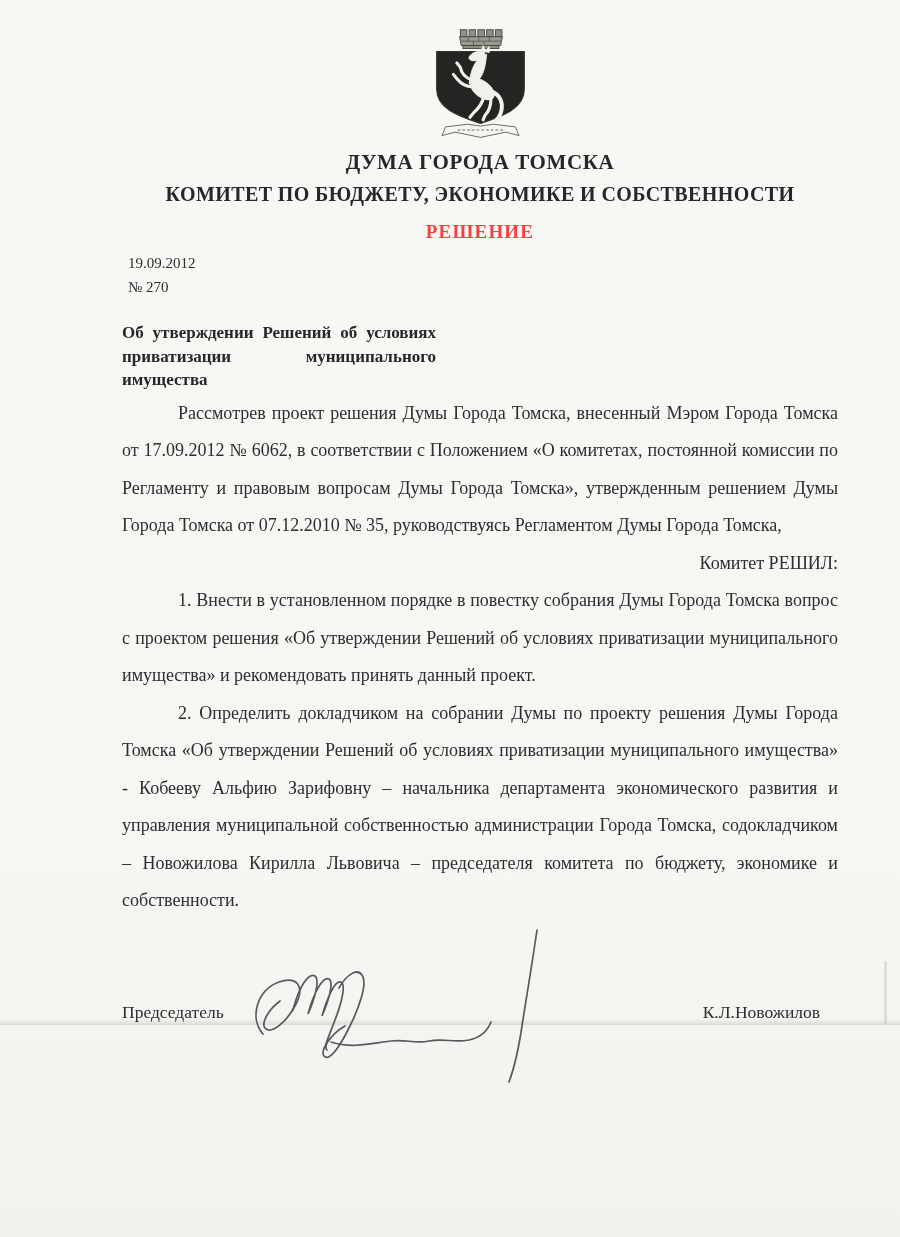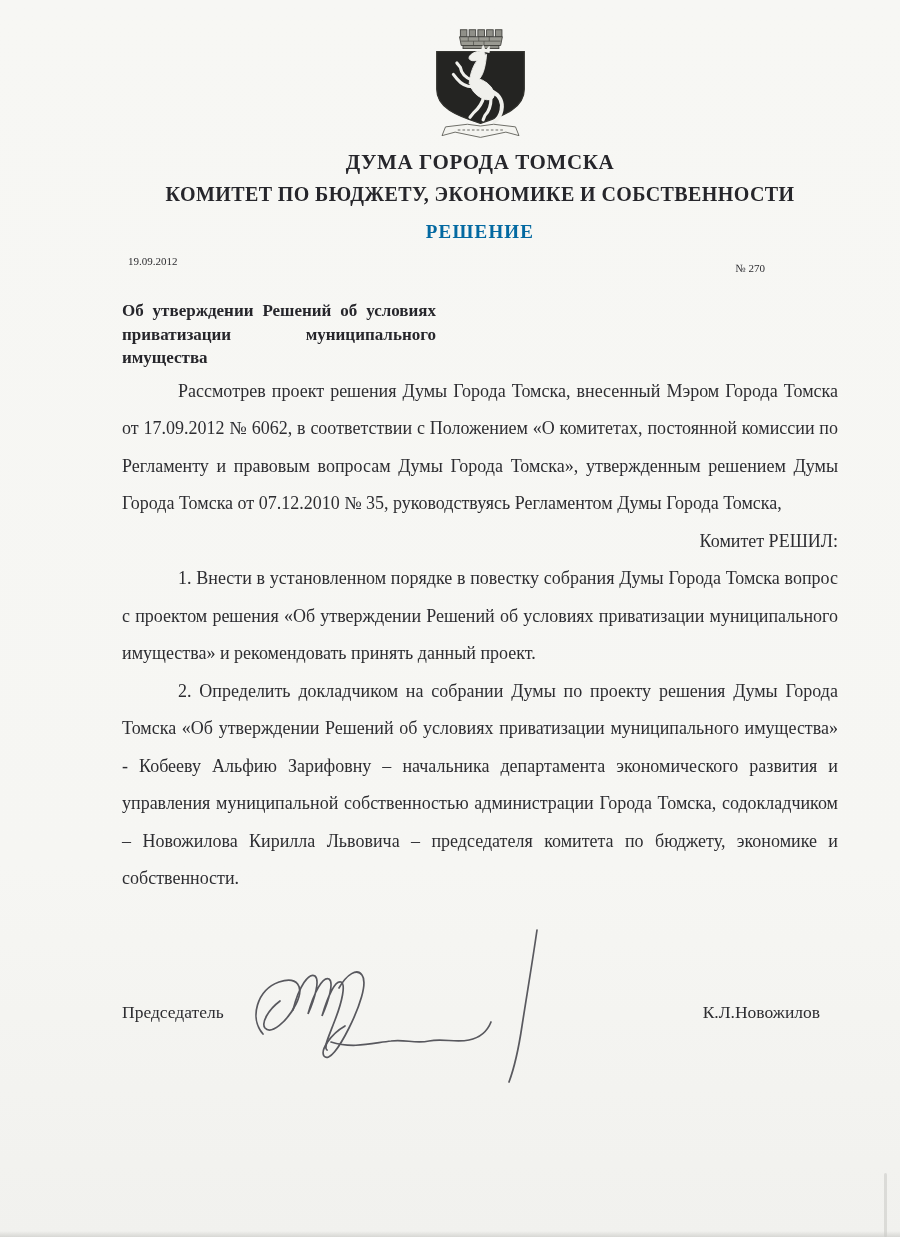--- a/index.html
+++ b/index.html
@@ -3,30 +3,30 @@
 <meta charset="utf-8">
 <style>
   * { margin: 0; padding: 0; box-sizing: border-box; }
   html, body { width: 900px; height: 1237px; overflow: hidden; }
   body {
     position: relative;
     font-family: "Liberation Serif", "DejaVu Serif", serif;
     color: #2d2d31;
     background: linear-gradient(180deg, #f7f7f4 0%, #f6f6f3 70%, #f1f1ee 100%);
   }
-  .doc { position: relative; width: 900px; height: 1237px; }
+  .doc { position: relative; width: 900px; height: 1025px; }
 
   .head-block { margin-left: 122px; margin-right: 62px; text-align: center; padding-top: 28px; }
   .crest { display: inline-block; }
 
   .org-line   { margin-top: 6px;  font-size: 21px; font-weight: bold; letter-spacing: .6px; color: #26262b; }
   .committee  { margin-top: 8px; font-size: 20px; font-weight: bold; letter-spacing: .4px; color: #26262b; }
-  .doc-type   { margin-top: 15px; font-size: 19px; font-weight: bold; letter-spacing: 1.2px; color: #0369a1; }
+  .doc-type   { margin-top: 15px; font-size: 19px; font-weight: bold; letter-spacing: 1.2px; color: #ef4444; }
 
-  .date-row { display: flex; justify-content: space-between; margin: 12px 135px 0 128px; font-size: 11px; }
+  .date-row { display: flex; justify-content: space-between; margin: 12px 135px 0 128px; font-size: 15px; flex-direction: column; }
   .doc-number { transform: translateY(7px); }
 
   .subject {
     margin: 32px 0 0 122px; width: 314px;
     font-size: 17px; font-weight: bold; line-height: 23.5px;
     text-align: justify; color: #26262b;
   }
 
   .bodytext { margin: 3px 62px 0 122px; font-size: 18px; line-height: 37.5px; text-align: justify; }
   .bodytext p { text-indent: 56px; }

